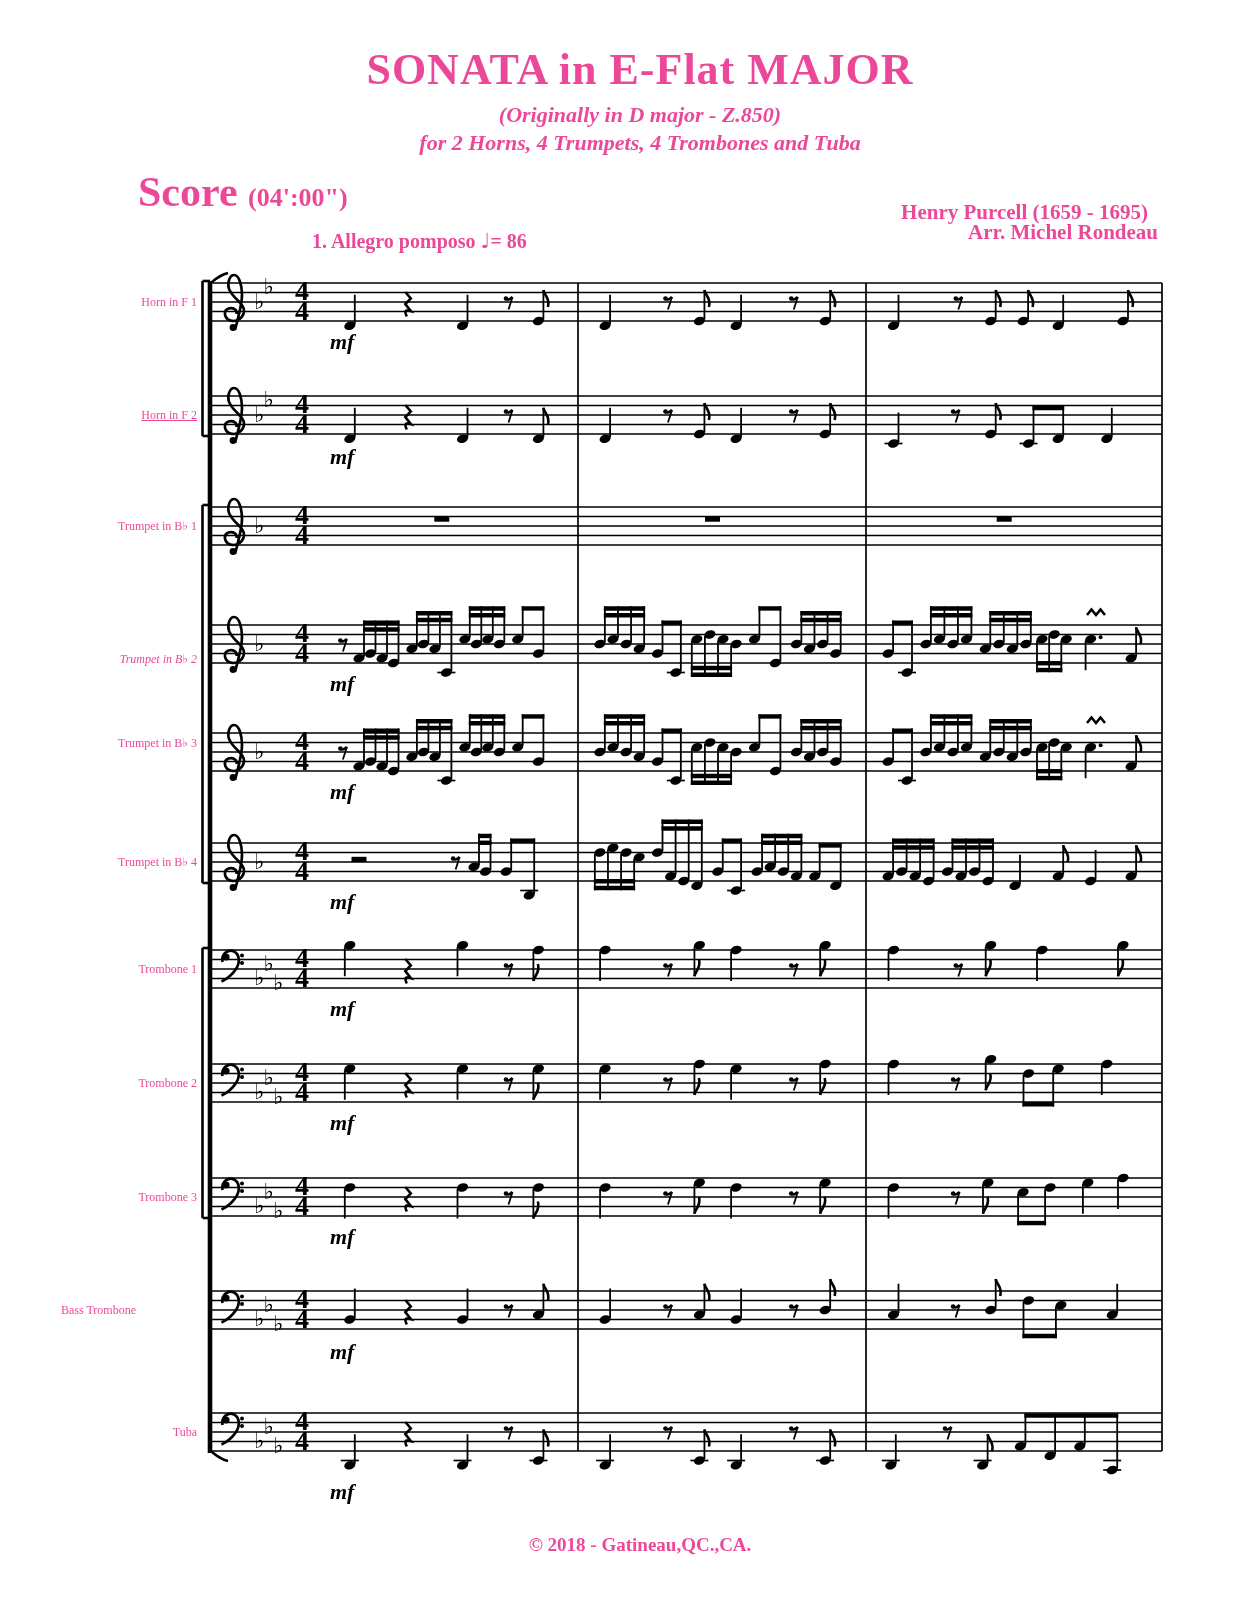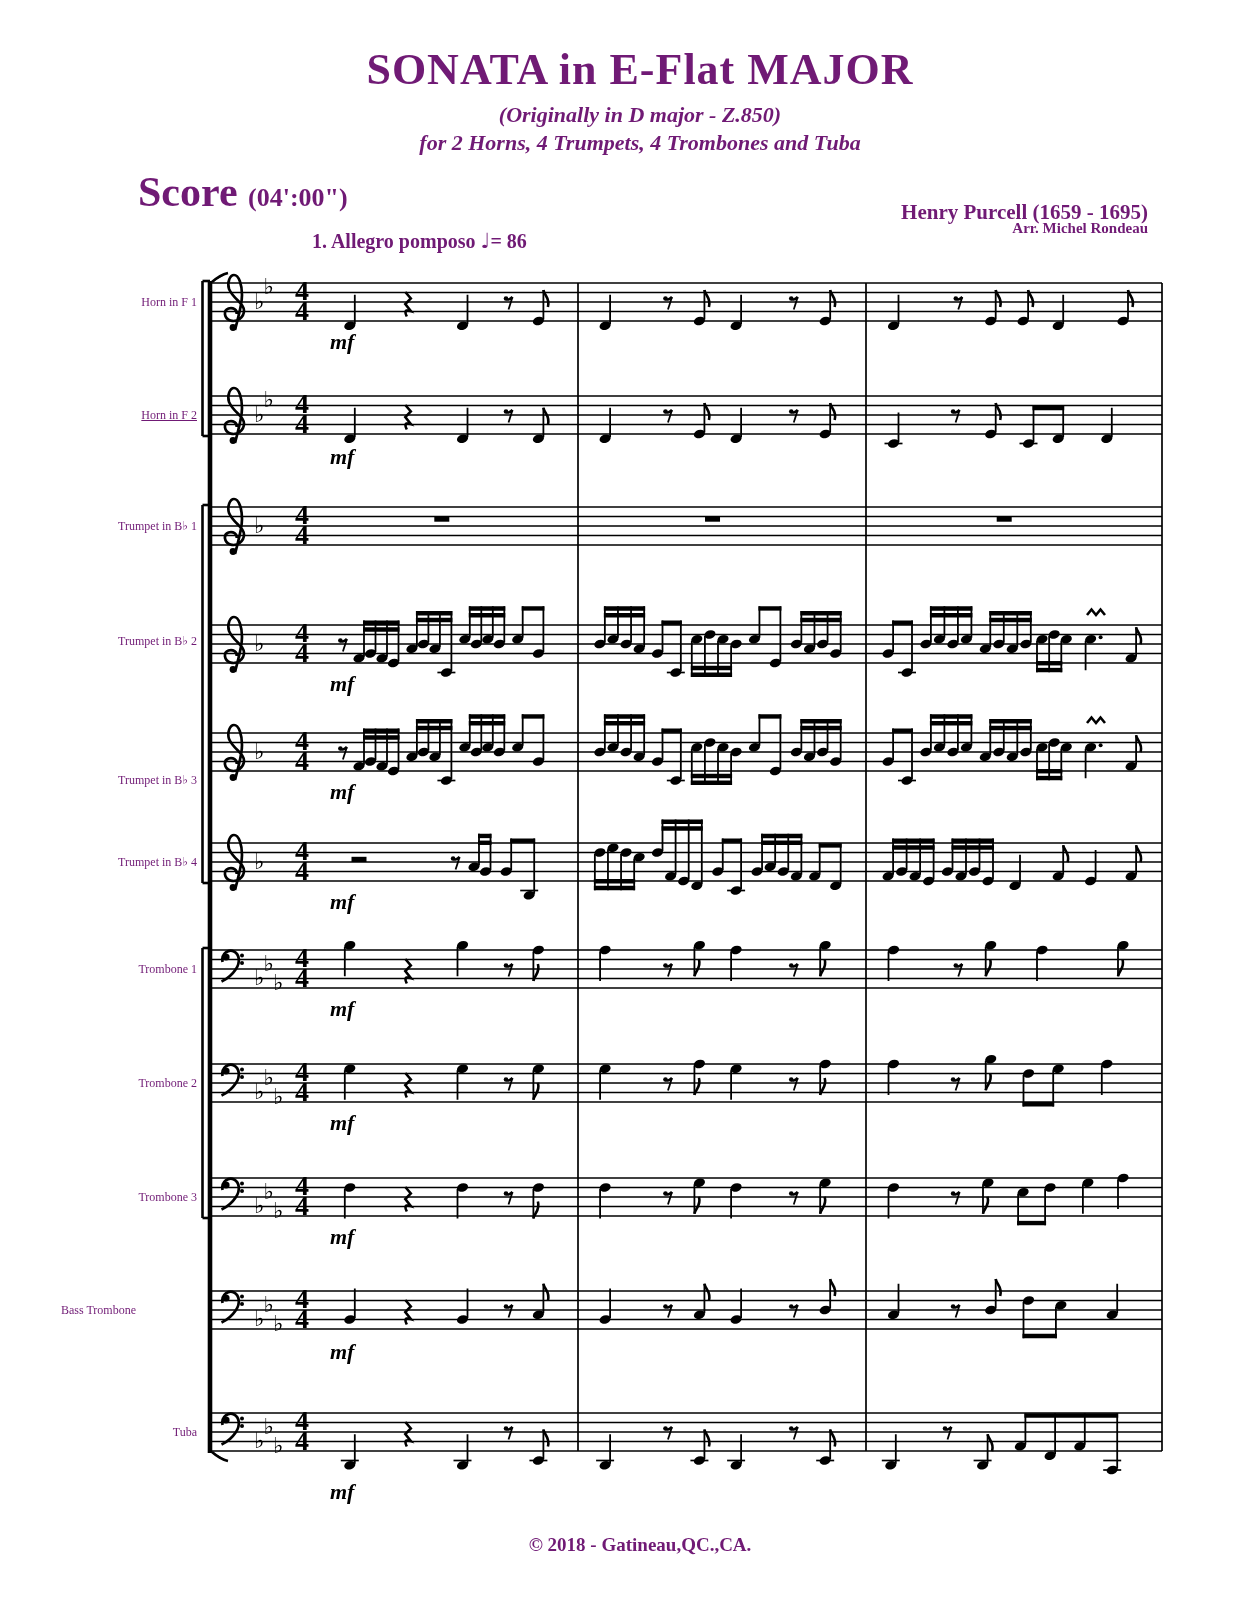--- a/index.html
+++ b/index.html
@@ -1,27 +1,27 @@
 <!DOCTYPE html>
 <html><head>
 <meta charset="utf-8">
 <style>
   html,body{margin:0;padding:0;background:#e8e8e8;}
   .page{position:relative;width:1236px;height:1600px;background:#ffffff;margin:0 auto;
-        font-family:"Liberation Serif",serif;color:#701a75;overflow:hidden;}
+        font-family:"Liberation Serif",serif;color:#ec4899;overflow:hidden;}
   .title{position:absolute;top:44px;left:40px;width:1200px;text-align:center;
          font-size:44px;font-weight:bold;letter-spacing:1px;}
   .sub1{position:absolute;top:102px;left:40px;width:1200px;text-align:center;
         font-size:22px;font-weight:bold;font-style:italic;}
   .sub2{position:absolute;top:130px;left:40px;width:1200px;text-align:center;
         font-size:22px;font-weight:bold;font-style:italic;}
   .score-line{position:absolute;top:168px;left:138px;font-weight:bold;font-size:42px;}
   .score-line .duration{font-size:26px;font-weight:bold;}
   .composer{position:absolute;top:200px;right:88px;text-align:right;font-size:21px;font-weight:bold;margin-left:30px;}
-  .arranger{position:absolute;top:220px;right:88px;text-align:right;font-size:15px;font-weight:bold;}
+  .arranger{position:absolute;top:220px;right:78px;text-align:right;font-size:21px;font-weight:bold;}
   .tempo{position:absolute;top:229px;left:312px;font-size:20px;font-weight:bold;}
   .tempo .qnote{font-family:"DejaVu Sans",sans-serif;font-size:21px;}
   .footer{position:absolute;top:1534px;left:40px;width:1200px;text-align:center;
           font-size:19px;font-weight:bold;}
   .instr-label{position:absolute;left:0;width:197px;text-align:right;
                font-size:12px;line-height:26px;height:26px;
                font-family:"Liberation Serif","DejaVu Sans",serif;}
   svg#score{position:absolute;left:0;top:0;}
   svg .sline{stroke:#000;stroke-width:1.4;}
   svg .bar{stroke:#000;stroke-width:1.7;}
@@ -56,22 +56,22 @@
   <div class="tempo">
     <span>1.</span>
     <span>Allegro pomposo</span>
     <span class="qnote">♩</span><span>= 86</span>
   </div>
 
   <div id="labels">
       <div class="instr-label" style="top: 289px;">Horn in F 1</div>
       <div class="instr-label" style="top: 402px; text-decoration: underline;">Horn in F 2</div>
       <div class="instr-label" style="top: 513px;">Trumpet in B♭ 1</div>
-      <div class="instr-label" style="top: 628px;">Trumpet in B♭ 2</div>
-      <div class="instr-label" style="top: 767px;">Trumpet in B♭ 3</div>
+      <div class="instr-label" style="top: 646px; font-style: italic;">Trumpet in B♭ 2</div>
+      <div class="instr-label" style="top: 730px;">Trumpet in B♭ 3</div>
       <div class="instr-label" style="top: 849px;">Trumpet in B♭ 4</div>
       <div class="instr-label" style="top: 956px; text-align: right;">Trombone 1</div>
       <div class="instr-label" style="top: 1070px;">Trombone 2</div>
       <div class="instr-label" style="top: 1184px;">Trombone 3</div>
       <div class="instr-label" style="top: 1297px; text-align: center;">Bass Trombone</div>
       <div class="instr-label" style="top: 1419px;">Tuba</div>
     </div>
 
   <svg id="score" width="1236" height="1600">
       <g>

